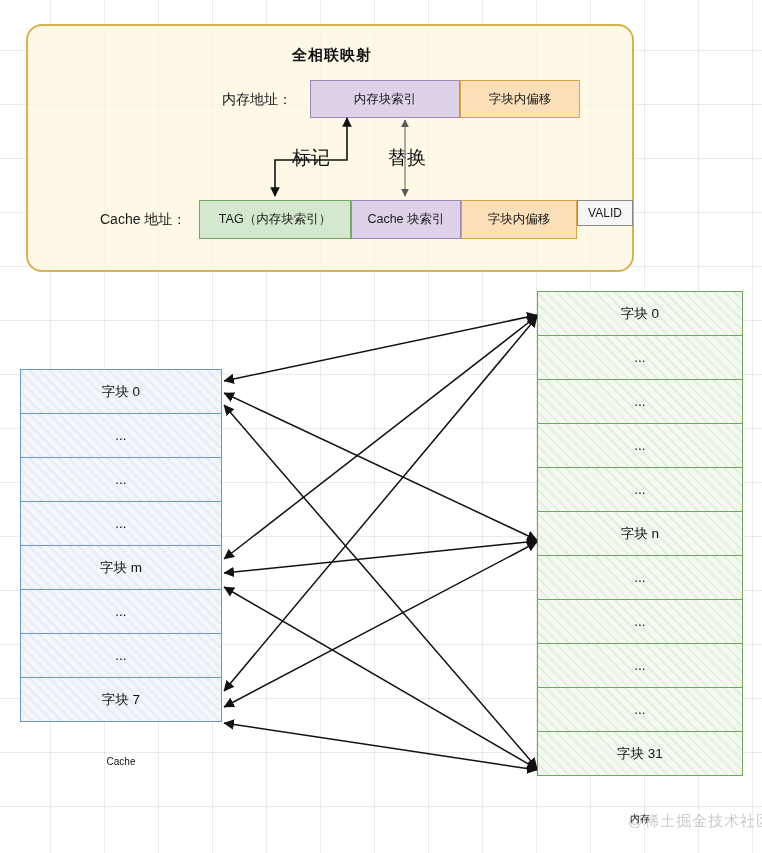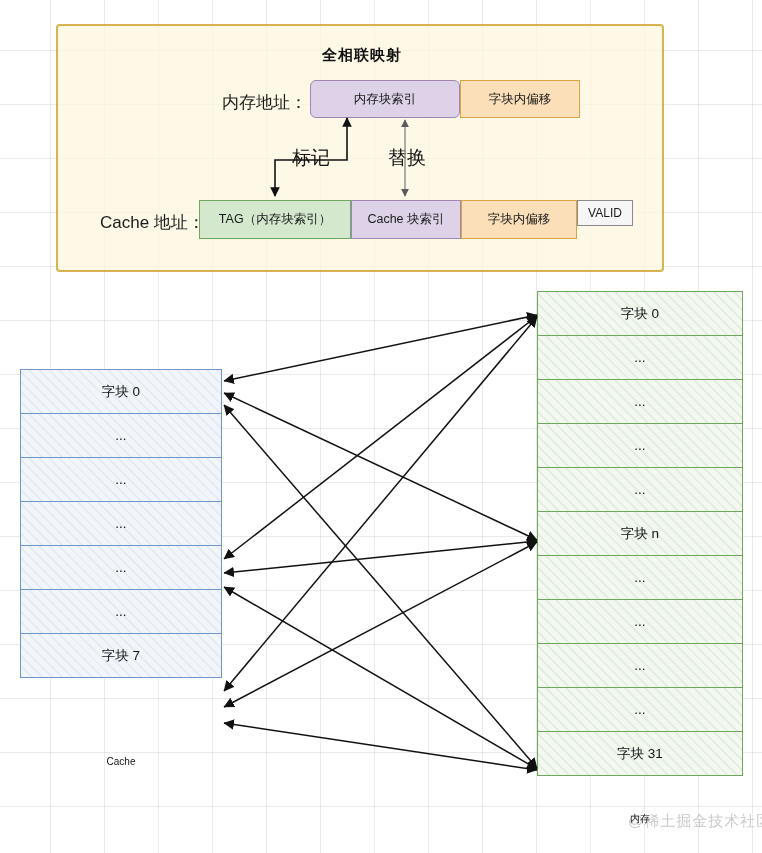--- a/index.html
+++ b/index.html
@@ -16,39 +16,39 @@
     background-image:
       linear-gradient(to right, rgba(0,0,0,0.08) 1px, transparent 1px),
       linear-gradient(to bottom, rgba(0,0,0,0.08) 1px, transparent 1px);
     background-size:54px 54px;
     background-position:-4px -4px;
   }
 
   
   .panel{
     position:absolute;
-    left:56px; top:24px;
+    left:26px; top:24px;
     width:608px; height:248px;
     background:rgba(253,245,222,0.72);
     border:2px solid #d8b24c;
-    border-radius:4px;
+    border-radius:16px;
     box-sizing:border-box;
   }
   .panel-title{
     position:absolute;
     left:0; top:20px; width:608px;
     text-align:center;
     font-size:15px; font-weight:bold; color:#111;
     letter-spacing:1px;
   }
 
   
   .row-label{
     position:absolute;
-    font-size:17px; color:#1a1a1a;
+    font-size:14px; color:#1a1a1a;
     white-space:nowrap;
   }
   .seg{
     position:absolute;
     box-sizing:border-box;
     border:1px solid #b9a3c9;
     display:flex;align-items:center;justify-content:center;
     font-size:12.5px;color:#1a1a1a;
     white-space:nowrap;
   }
@@ -117,21 +117,21 @@
 </head>
 <body>
 
 <div id="root">
 
   <div class="panel">
     <div class="panel-title">全相联映射</div>
   </div>
 
   <div class="row-label" style="left:222px;top:91px;">内存地址：</div>
-  <div class="seg purple" style="left:310px;top:80px;width:150px;height:38px;border-radius:6px;">内存块索引</div>
+  <div class="seg purple" style="left:310px;top:80px;width:150px;height:38px;">内存块索引</div>
   <div class="seg orange" style="left:460px;top:80px;width:120px;height:38px;">字块内偏移</div>
 
   <div class="row-label" style="left:100px;top:211px;">Cache 地址：</div>
   <div class="seg green" style="left:199px;top:200px;width:152px;height:39px;">TAG（内存块索引）</div>
   <div class="seg purple" style="left:351px;top:200px;width:110px;height:39px;">Cache 块索引</div>
   <div class="seg orange" style="left:461px;top:200px;width:116px;height:39px;">字块内偏移</div>
   <div class="seg white" style="left:577px;top:200px;width:56px;height:26px;font-size:12px;">VALID</div>
 
   <div class="conn-label" style="left:292px;top:145px;">标记</div>
   <div class="conn-label" style="left:388px;top:145px;">替换</div>
@@ -152,20 +152,21 @@
     <path d="M347,118 L347,160 L275,160 L275,196" fill="none" stroke="#111" stroke-width="1.6" marker-start="url(#ah)" marker-end="url(#ah)"></path>
 
     <path d="M405,120 L405,196" fill="none" stroke="#8a8a8a" stroke-width="1.4" marker-start="url(#ahg)" marker-end="url(#ahg)"></path>
   </svg>
 
   <div class="stack cache" style="left:20px;top:369px;width:202px;">
     <div class="cell" style="height:45px;">字块 0</div>
     <div class="cell" style="height:45px;">...</div>
     <div class="cell" style="height:45px;">...</div>
     <div class="cell" style="height:45px;">...</div>
+    <div class="cell" style="height:45px;">字块 m</div>
     <div class="cell" style="height:45px;">...</div>
     <div class="cell" style="height:45px;">...</div>
     <div class="cell" style="height:45px;">字块 7</div>
   </div>
   <div class="stack-caption" style="left:20px;top:756px;width:202px;">Cache</div>
 
   <div class="stack mem" style="left:537px;top:291px;width:206px;">
     <div class="cell" style="height:45px;">字块 0</div>
     <div class="cell" style="height:45px;">...</div>
     <div class="cell" style="height:45px;">...</div>

